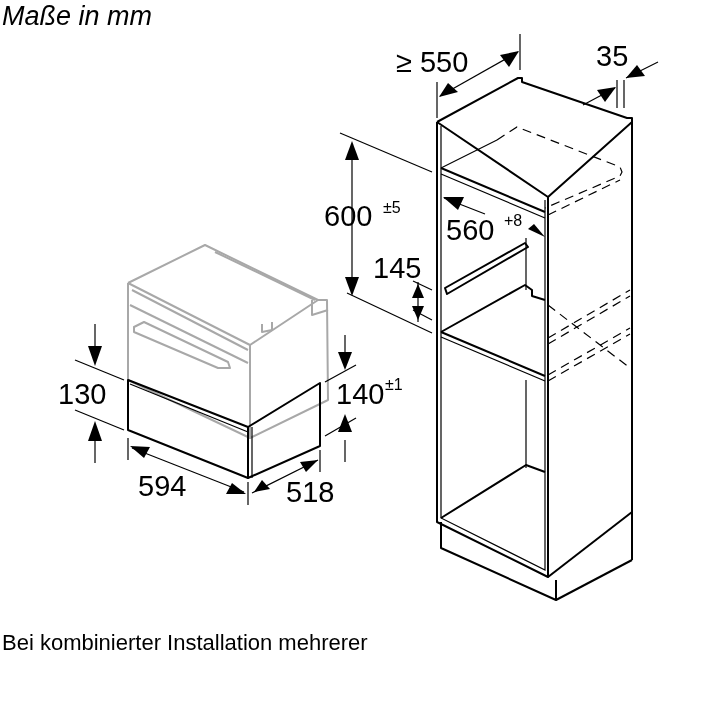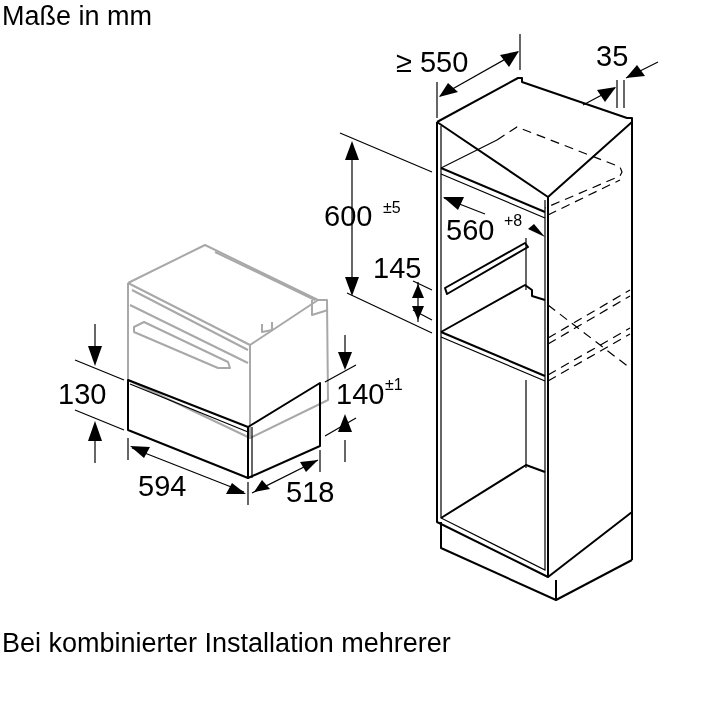--- a/index.html
+++ b/index.html
@@ -1,18 +1,18 @@
 <!DOCTYPE html>
 <html><head>
 <meta charset="utf-8">
 <style>
   html, body { margin:0; padding:0; background:#ffffff; }
   body { width:720px; height:701px; position:relative; overflow:hidden; font-family:"Liberation Sans", sans-serif; color:#000; }
-  .title { position:absolute; left:2px; top:0px; font-size:27px; line-height:32px; }
-  .caption { position:absolute; left:2px; top:626px; font-size:27px; line-height:34px; white-space:nowrap;text-align:right; }
+  .title { position:absolute; left:2px; top:0px; font-size:27px; line-height:32px;font-style:italic; }
+  .caption { position:absolute; left:2px; top:626px; font-size:22px; line-height:34px; white-space:nowrap;text-align:right; }
   svg { position:absolute; left:0; top:0; }
   .dim { font-family:"Liberation Sans", sans-serif; font-size:29px; fill:#000; }
   .sup { font-family:"Liberation Sans", sans-serif; font-size:16px; fill:#000; }
   .k { stroke:#000; fill:none; stroke-width:2; stroke-linejoin:round; }
   .kt { stroke:#000; fill:none; stroke-width:1.2; }
   .g { stroke:#a8a8a8; fill:none; stroke-width:2; stroke-linejoin:round; }
   .dash { stroke:#000; fill:none; stroke-width:1.2; stroke-dasharray:9 6; }
   .ah { fill:#000; stroke:none; }
 </style>
 </head>

